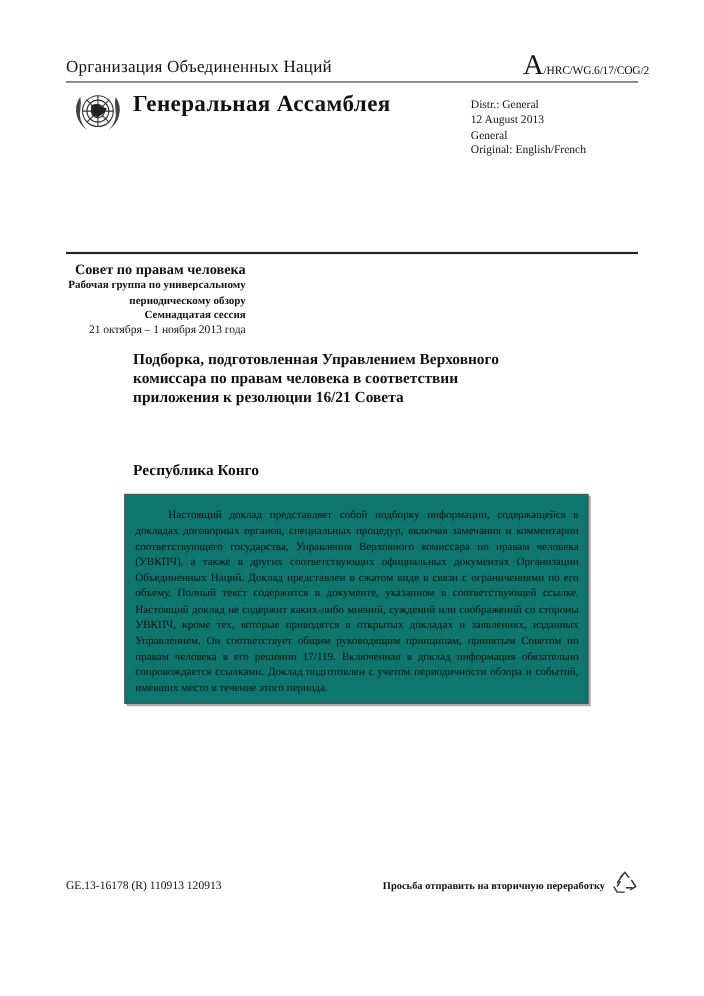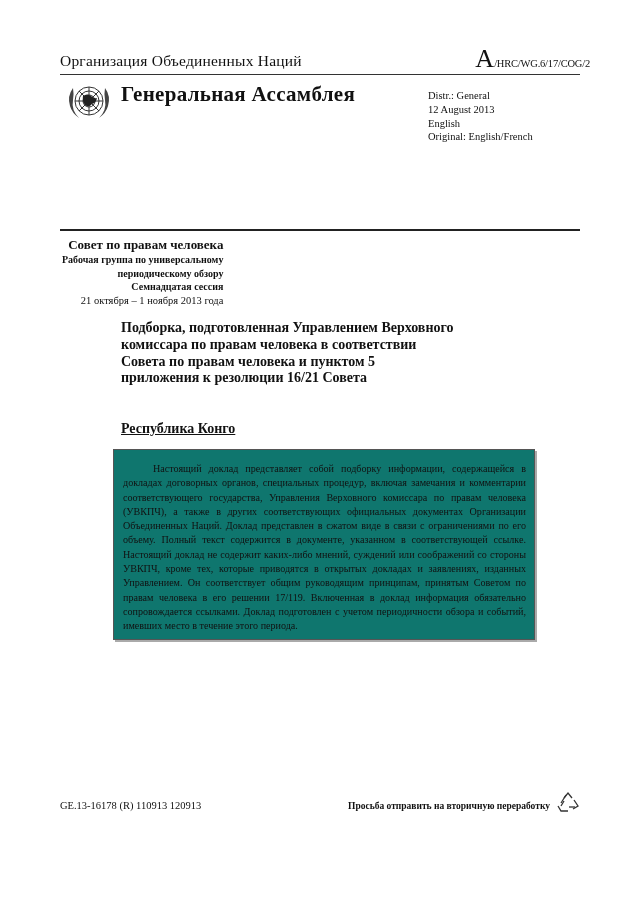--- a/index.html
+++ b/index.html
@@ -13,21 +13,21 @@
   .rule-top { left: 60px; top: 74px; width: 520px; height: 1px; background: #333; }
   .emblem { left: 64px; top: 80px; width: 50px; height: 42px; }
   .assembly { left: 121px; top: 82px; font-size: 21px; font-weight: bold; letter-spacing: 0.3px; }
   .distr { left: 428px; top: 89px; font-size: 10.5px; line-height: 13.8px; }
   .rule-mid { left: 60px; top: 229px; width: 520px; height: 2px; background: #222; }
   .council { left: 62px; top: 237px; text-align: right; }
   .council .c-title { font-size: 13px; font-weight: bold; line-height: 16px; }
   .council .c-sub { font-size: 10px; font-weight: bold; line-height: 13.5px; }
   .council .c-date { font-size: 10.5px; line-height: 14px; }
   .doc-title { left: 121px; top: 320px; width: 420px; font-size: 14px; font-weight: bold; line-height: 16.8px; }
-  .country { left: 121px; top: 421px; font-size: 14px; font-weight: bold; text-decoration: underline; }
+  .country { left: 121px; top: 421px; font-size: 14px; font-weight: bold; }
   .summary-box { left: 113px; top: 449px; width: 420px; height: 189px;
                  border: 1px solid #555; box-shadow: 2px 2px 0 #aaa; background: #0f766e; }
   .summary-text { position: absolute; left: 9px; top: 12px; width: 403px;
                   font-size: 10.1px; line-height: 14.3px; text-align: justify; }
   .summary-text .indent { display: inline-block; width: 30px; }
   .footer-code { left: 60px; top: 800px; font-size: 10.5px; }
   .recycle-text { left: 348px; top: 801px; font-size: 9.5px; font-weight: bold; text-align: right; }
   .recycle-icon { left: 555px; top: 790px; width: 26px; height: 24px; }
 </style>
 </head>
@@ -56,38 +56,37 @@
     <path d="M9 8 q-6 8 -3 18 q2 7 9 12 q-8 -8 -6 -18 q1 -7 0 -12z"></path>
     <path d="M41 8 q6 8 3 18 q-2 7 -9 12 q8 -8 6 -18 q-1 -7 0 -12z"></path>
   </g>
 </svg>
 
 <div class="abs assembly">Генеральная Ассамблея</div>
 
 <div class="abs distr">
   <div>Distr.: General</div>
   <div>12 August 2013</div>
-  <div>English</div>
+  <div>General</div>
   <div>Original: English/French</div>
 </div>
 
 <div class="abs rule-mid"></div>
 
 <div class="abs council">
   <div class="c-title">Совет по правам человека</div>
   <div class="c-sub">Рабочая группа по универсальному</div>
   <div class="c-sub">периодическому обзору</div>
   <div class="c-sub">Семнадцатая сессия</div>
   <div class="c-date">21 октября – 1 ноября 2013 года</div>
 </div>
 
 <div class="abs doc-title">
   <div>Подборка, подготовленная Управлением Верховного</div>
   <div>комиссара по правам человека в соответствии</div>
-  <div>Совета по правам человека и пунктом 5</div>
   <div>приложения к резолюции 16/21 Совета</div>
 </div>
 
 <div class="abs country">Республика Конго</div>
 
 <div class="abs summary-box">
   <div class="summary-text"><span class="indent"></span><span>Настоящий доклад представляет собой подборку информации, содержащейся в докладах договорных органов, специальных процедур, включая замечания и комментарии соответствующего государства, Управления Верховного комиссара по правам человека (УВКПЧ), а также в других соответствующих официальных документах Организации Объединенных Наций. Доклад представлен в сжатом виде в связи с ограничениями по его объему. Полный текст содержится в документе, указанном в соответствующей ссылке. Настоящий доклад не содержит каких-либо мнений, суждений или соображений со стороны УВКПЧ, кроме тех, которые приводятся в открытых докладах и заявлениях, изданных Управлением. Он соответствует общим руководящим принципам, принятым Советом по правам человека в его решении 17/119. Включенная в доклад информация обязательно сопровождается ссылками. Доклад подготовлен с учетом периодичности обзора и событий, имевших место в течение этого периода.</span></div>
 </div>
 
 <div class="abs footer-code">GE.13-16178  (R)  110913  120913</div>

